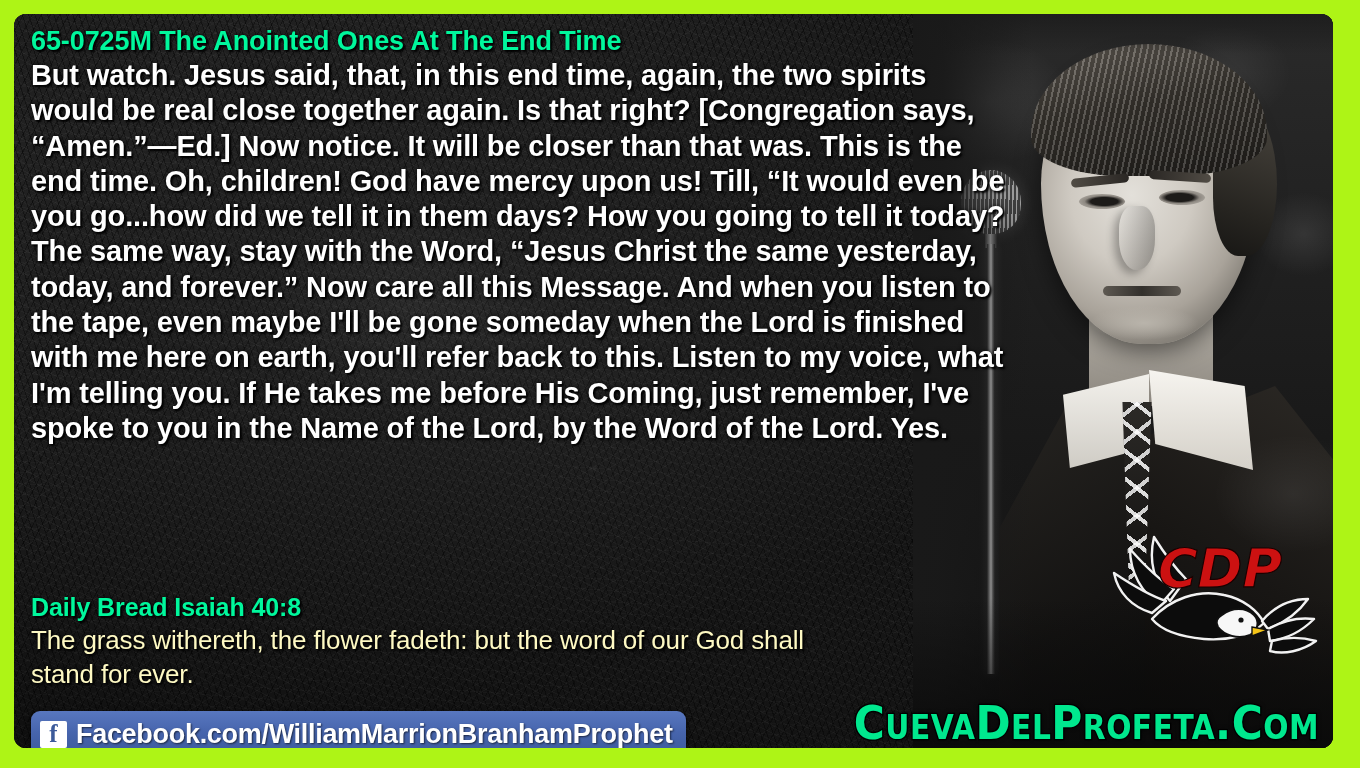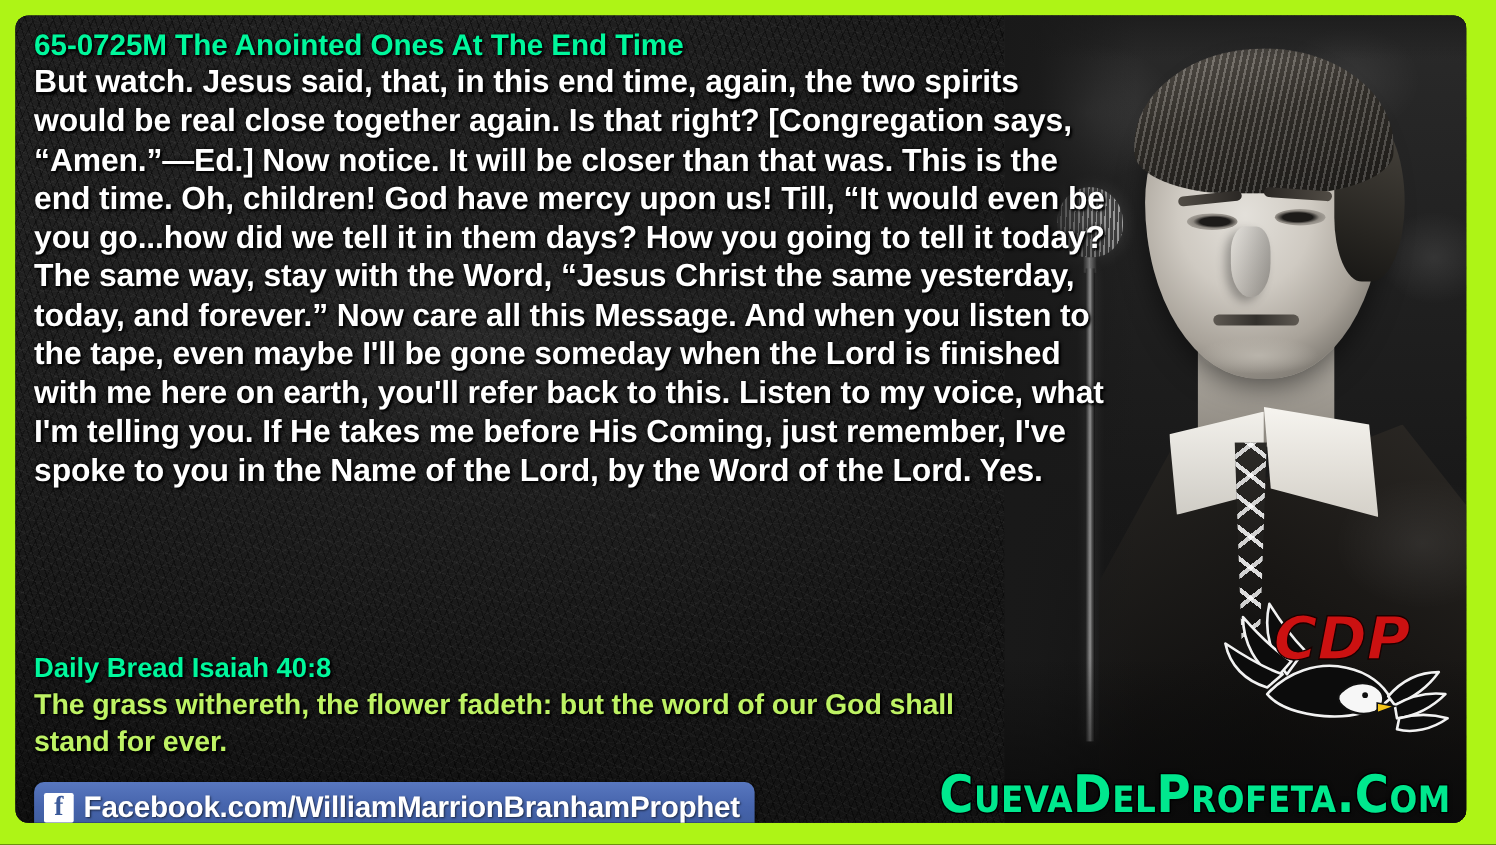--- a/index.html
+++ b/index.html
@@ -239,24 +239,24 @@
     font-size: 25px;
     line-height: 30px;
     font-weight: 700;
     font-stretch: condensed;
     letter-spacing: -0.1px;
     text-shadow: 2px 2px 2px rgba(0,0,0,.95), 0 0 3px rgba(0,0,0,.9);
     margin: 0 0 1px 0;
     white-space: nowrap;
   }
   .scripture-text {
-    color: #bef264;
+    color: #fef9c3;
     font-size: 26px;
     line-height: 34px;
-    font-weight: 700;
+    font-weight: 400;
     font-stretch: condensed;
     letter-spacing: -0.15px;
     text-shadow: 2px 2px 2px rgba(0,0,0,.95), 0 0 4px rgba(0,0,0,.85);
     margin: 0;
   }
   .scripture-text .ln { display: block; white-space: nowrap; }
   
   #fb-badge {
     position: absolute;
     left: 17px;
@@ -293,21 +293,21 @@
     font-stretch: condensed;
     letter-spacing: -0.3px;
     line-height: 30px;
     text-shadow: 1px 1px 2px rgba(0,0,0,.6);
     white-space: nowrap;
   }
   
   #cdp-logo {
     position: absolute;
     right: 6px;
-    bottom: 78px;
+    bottom: 90px;
     width: 215px;
     height: 135px;
     z-index: 70;
   }
   #cdp-logo svg { display:block; width:100%; height:100%; }
   
   #brand {
     position: absolute;
     right: 14px;
     bottom: 4px;

